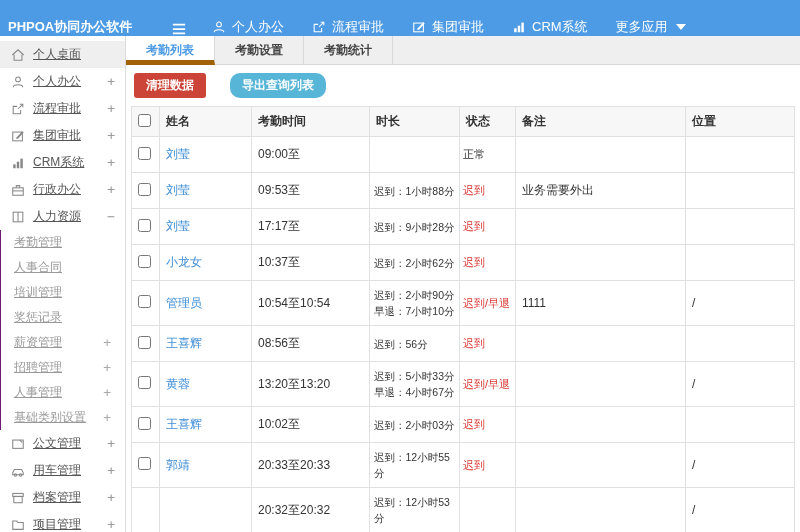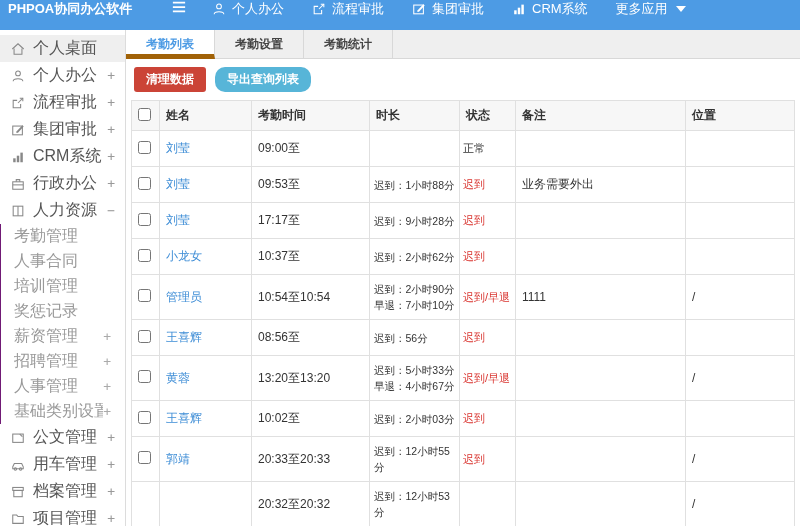--- a/index.html
+++ b/index.html
@@ -5,35 +5,35 @@
   * { box-sizing: border-box; }
   html,body { margin:0; padding:0; }
   body {
     width:800px; height:532px; overflow:hidden;
     font-family:"Liberation Sans","DejaVu Sans",sans-serif;
     font-size:12px; color:#333; background:#fff;
   }
   svg { display:block; width:100%; height:100%; }
 
   
-  .header { height:30px; background:#4D9BE4; display:flex; align-items:flex-start; color:#fff; }
+  .header { height:36px; background:#4D9BE4; display:flex; align-items:flex-end; color:#fff; }
   .logo { width:148px; padding-left:8px; font-size:13px; font-weight:bold; white-space:nowrap; }
   .menu-toggle { width:18px; height:14px; margin-left:22px; cursor:pointer; color:#fff; }
   .nav { display:flex; align-items:center; margin-left:24px; gap:28px; }
   .nav-item { display:flex; align-items:center; gap:6px; font-size:13px; cursor:pointer; white-space:nowrap; }
   .n-icon { width:14px; height:14px; color:#fff; }
   .caret { width:0; height:0; border-left:5px solid transparent; border-right:5px solid transparent; border-top:6px solid #fff; margin-left:2px; }
 
   
   .app { display:flex; height:496px; }
   .sidebar { width:126px; flex:0 0 126px; background:#fff; border-right:1px solid #DCDCDC; padding-top:5px; overflow:hidden; }
   .side-item { height:27px; display:flex; align-items:center; padding:0 10px 0 11px; color:#555; cursor:pointer; }
   .side-item.active { background:#EFEFEF; }
   .s-icon { width:14px; height:14px; margin-right:8px; color:#888; flex:0 0 auto; }
-  .s-label { flex:1; font-size:16px; white-space:nowrap; overflow:hidden; }
+  .s-label { flex:1; font-size:12px; white-space:nowrap; overflow:hidden;text-decoration:underline; }
   .s-expand { color:#999; font-size:13px; font-family:"DejaVu Sans Mono",monospace; }
   .side-sub { border-left:1px solid #701a75; }
   .side-sub-item { height:25px; display:flex; align-items:center; padding:0 14px 0 13px; cursor:pointer; }
   .side-sub-item .s-label { color:#999; }
   .side-sub-item .s-expand { color:#AAA; }
 
   .main { flex:1; min-width:0; display:flex; flex-direction:column; background:#fff; }
 
   
   .tabbar { height:29px; background:#EFEFEF; border-bottom:1px solid #D8D8D8; display:flex; flex:0 0 29px; }
@@ -42,21 +42,21 @@
 
   
   .formbar { height:37px; flex:0 0 37px; background:#F5F5F5; border-bottom:1px solid #DDD; display:flex; align-items:center; padding:0 10px; }
   .flabel { font-weight:bold; color:#333; margin-right:6px; white-space:nowrap; }
   .name-input { width:160px; height:25px; border:1px solid #569BD5; border-radius:4px; padding:0 6px; margin-right:14px; outline:none; font-size:12px; }
   .date-input { width:62px; height:23px; background:#E7E7E7; border:1px solid #BFBFBF; border-radius:3px; }
   .to-label { margin:0 9px; color:#333; }
   .search-btn { margin-left:18px; height:26px; padding:0 14px; background:#4A90D9; color:#fff; border:none; border-radius:3px; font-weight:bold; font-size:12px; letter-spacing:4px; cursor:pointer; }
 
   
-  .actions { padding:8px 8px; display:flex; gap:9px; flex:0 0 auto; }
+  .actions { padding:8px 8px; display:flex; gap:24px; flex:0 0 auto; }
   .btn { height:25px; padding:0 12px; border:none; border-radius:3px; color:#fff; font-weight:bold; font-size:12px; cursor:pointer; }
   .btn-danger { background:#CB4437; }
   .btn-info { background:#57B5D8;border-radius:10px; }
 
   
   .table-wrap { padding:0 5px; flex:1; overflow:hidden; }
   table { width:100%; border-collapse:collapse; table-layout:fixed; }
   th, td { border:1px solid #E0E0E0; text-align:left; vertical-align:middle; }
   th { background:#F7F7F7; padding:6px 6px; font-size:12px; color:#333; font-weight:bold; height:26px; }
   td { padding:9px 6px; font-size:12px; }

